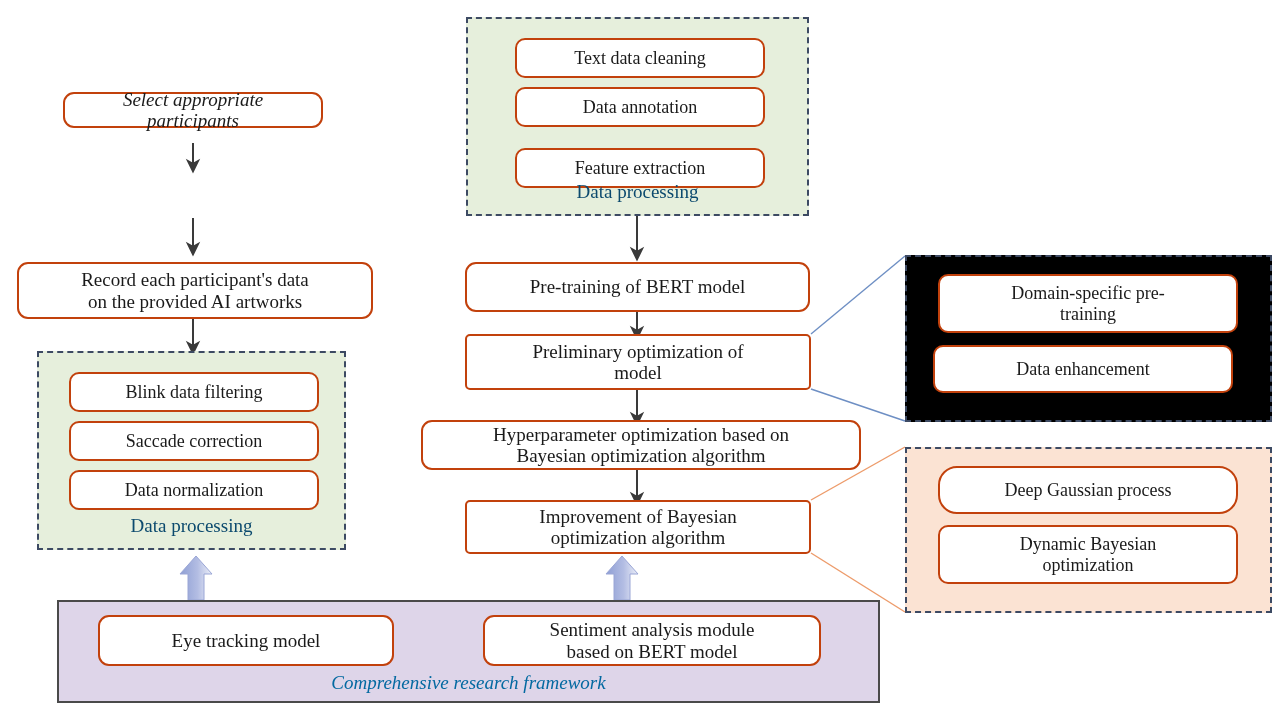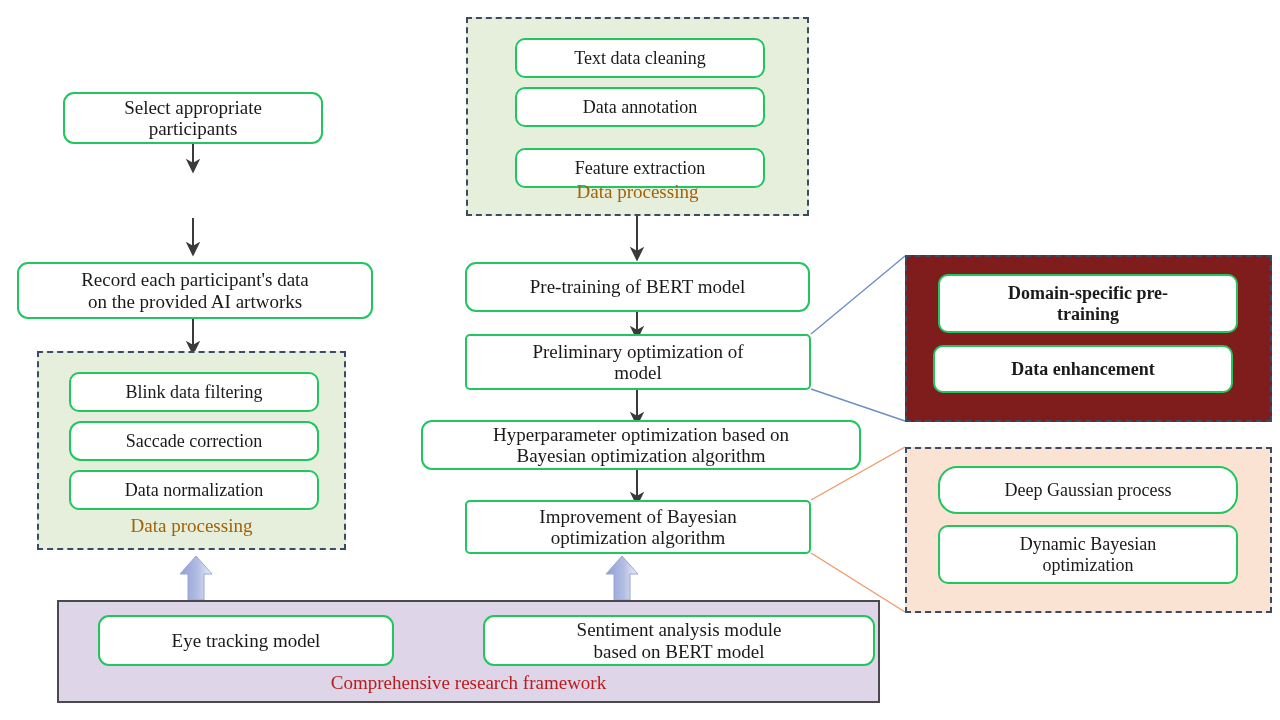--- a/index.html
+++ b/index.html
@@ -15,21 +15,21 @@
     background: #ffffff;
     overflow: hidden;
     font-family: "Liberation Serif", "DejaVu Serif", serif;
   }
 
   
   .node {
     position: absolute;
     box-sizing: border-box;
     background: #ffffff;
-    border: 2px solid #22c55e;
+    border: 2px solid #c2410c;
     border-radius: 11px;
     display: flex;
     align-items: center;
     justify-content: center;
     text-align: center;
     color: #1a1a1a;
     font-size: 19px;
     line-height: 1.12;
     padding: 2px 6px;
     white-space: pre-line;
@@ -43,49 +43,50 @@
     border-radius: 10px;
   }
 
   
   .group {
     position: absolute;
     box-sizing: border-box;
     border: 2px dashed #3d4a63;
   }
   .group-green { background: #e6efdc; }
-  .group-blue  { background: #7f1d1d; font-weight: bold; }
+  .group-blue  { background: #000000; }
   .group-orange{ background: #fbe3d3; }
 
   .group-label {
     position: absolute;
     width: 100%;
     left: 0;
     text-align: center;
     font-size: 19px;
-    color: #a16207;
+    color: #0c4a6e;
     white-space: nowrap;
   }
 
   
   .frame-purple {
     position: absolute;
     box-sizing: border-box;
     background: #ded5e9;
     border: 2px solid #4a4a4a;
     margin-left: 40px;
   }
   .frame-label {
     position: absolute;
     width: 100%;
     left: 0;
     text-align: center;
     font-size: 19px;
-    color: #b91c1c;
+    color: #0369a1;
     white-space: nowrap;
+    font-style: italic;
   }
 
   
   #links {
     position: absolute;
     left: 0;
     top: 0;
     width: 1280px;
     height: 720px;
     pointer-events: none;
@@ -133,30 +134,30 @@
 
     <g stroke="#9aa6d6" stroke-width="1">
       <path d="M196,556 L212,574 L204,574 L204,600 L188,600 L188,574 L180,574 Z" fill="url(#bagrad)"></path>
     </g>
 
     <g stroke="#9aa6d6" stroke-width="1">
       <path d="M622,556 L638,574 L630,574 L630,600 L614,600 L614,574 L606,574 Z" fill="url(#bagrad)"></path>
     </g>
   </svg>
 
-  <div class="node" style="left:63px; top:92px; width:260px; height:52px;">Select appropriate
+  <div class="node" style="left:63px; top:92px; width:260px; height:36px;font-style:italic;">Select appropriate
 participants</div>
 
 
   <div class="node" style="left:17px; top:262px; width:356px; height:57px;">Record each participant's data
 on the provided AI artworks</div>
 
   <div class="group group-green" style="left:37px; top:351px; width:309px; height:199px;">
     <div class="node small" style="left:30px; top:19px; width:250px; height:40px;">Blink data filtering</div>
-    <div class="node small" style="left:30px; top:68px; width:250px; height:40px;border-radius:12px;">Saccade correction</div>
+    <div class="node small" style="left:30px; top:68px; width:250px; height:40px;">Saccade correction</div>
     <div class="node small" style="left:30px; top:117px; width:250px; height:40px;">Data normalization</div>
     <div class="group-label" style="top:162px;">Data processing</div>
   </div>
 
   <div class="group group-green" style="left:466px; top:17px; width:343px; height:199px;">
     <div class="node small" style="left:47px; top:19px; width:250px; height:40px;">Text data cleaning</div>
     <div class="node small" style="left:47px; top:68px; width:250px; height:40px;">Data annotation</div>
     <div class="node small" style="left:47px; top:129px; width:250px; height:40px;">Feature extraction</div>
     <div class="group-label" style="top:162px;">Data processing</div>
   </div>
@@ -179,18 +180,18 @@
   </div>
 
   <div class="group group-orange" style="left:905px; top:447px; width:367px; height:166px;">
     <div class="node small" style="left:31px; top:17px; width:300px; height:48px;border-radius:19px;">Deep Gaussian process</div>
     <div class="node small" style="left:31px; top:76px; width:300px; height:59px;">Dynamic Bayesian
 optimization</div>
   </div>
 
   <div class="frame-purple" style="left:17px; top:600px; width:823px; height:103px;">
     <div class="node" style="left:39px; top:13px; width:296px; height:51px;">Eye tracking model</div>
-    <div class="node" style="left:424px; top:13px; width:392px; height:51px;">Sentiment analysis module
+    <div class="node" style="left:424px; top:13px; width:338px; height:51px;">Sentiment analysis module
 based on BERT model</div>
     <div class="frame-label" style="top:70px;">Comprehensive research framework</div>
   </div>
 
 </div>
 
 </body></html>

